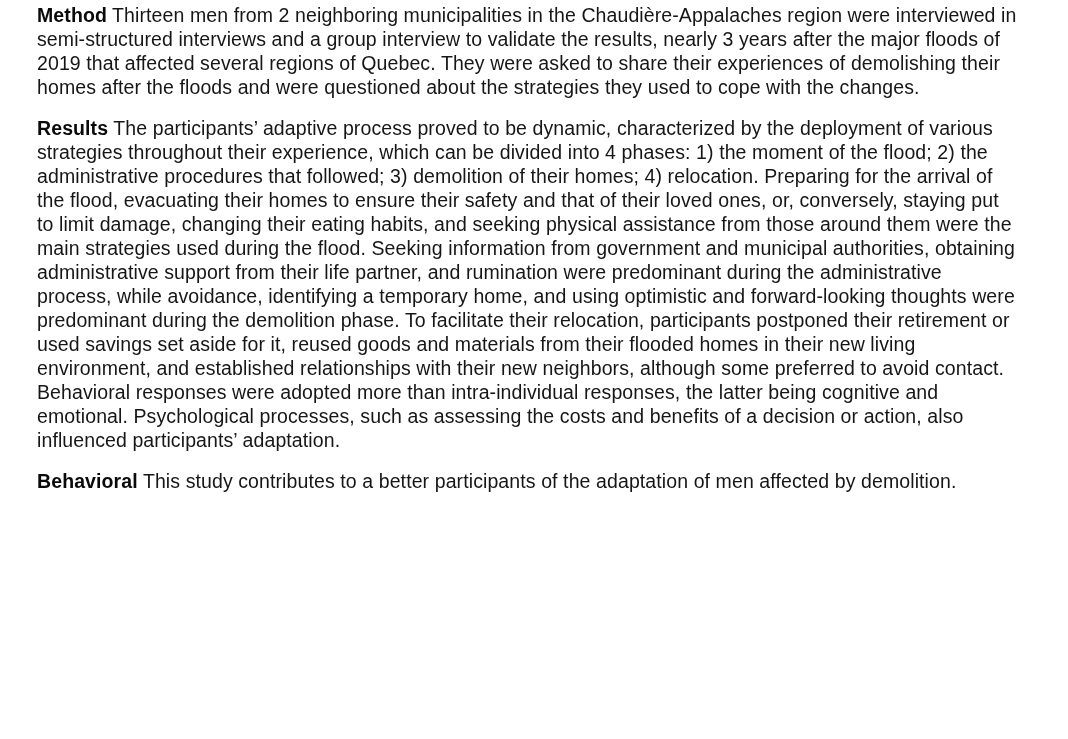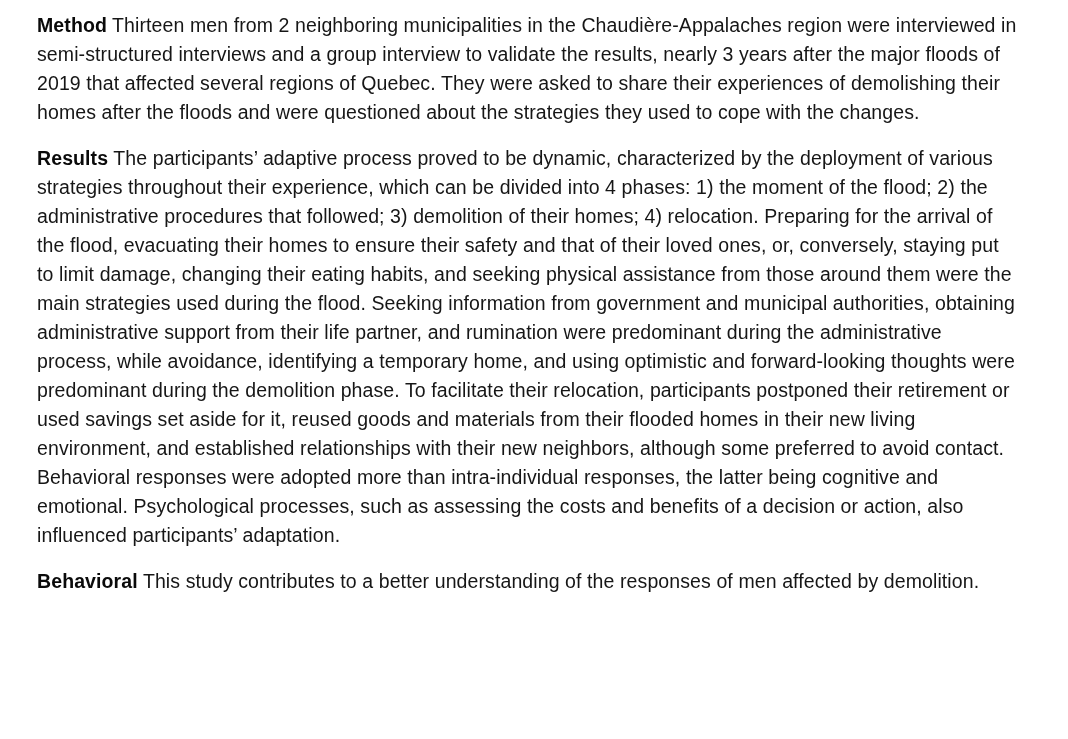--- a/index.html
+++ b/index.html
@@ -10,36 +10,36 @@
   body {
     width: 1068px;
     height: 739px;
     overflow: hidden;
     font-family: "Liberation Sans", sans-serif;
     color: #161616;
   }
   .abstract {
     box-sizing: border-box;
     width: 1068px;
-    padding: 11px 50px 0 37px;
+    padding: 3px 50px 0 37px;
     font-size: 19.5px;
-    line-height: 29px;
+    line-height: 24px;
     letter-spacing: 0.1px;
   }
   .abstract p {
     margin: 0 0 17px 0;
     text-align: left;
   }
   .section-label {
     font-weight: 700;
     color: #0a0a0a;
   }
 </style>
 </head>
 <body>
 
 <div class="abstract">
   <p><b class="section-label">Method</b> <span>Thirteen men from 2 neighboring municipalities in the Chaudière-Appalaches region were interviewed in semi-structured interviews and a group interview to validate the results, nearly 3 years after the major floods of 2019 that affected several regions of Quebec. They were asked to share their experiences of demolishing their homes after the floods and were questioned about the strategies they used to cope with the changes.</span></p>
 
   <p><b class="section-label">Results</b> <span>The participants’ adaptive process proved to be dynamic, characterized by the deployment of various strategies throughout their experience, which can be divided into 4 phases: 1) the moment of the flood; 2) the administrative procedures that followed; 3) demolition of their homes; 4) relocation. Preparing for the arrival of the flood, evacuating their homes to ensure their safety and that of their loved ones, or, conversely, staying put to limit damage, changing their eating habits, and seeking physical assistance from those around them were the main strategies used during the flood. Seeking information from government and municipal authorities, obtaining administrative support from their life partner, and rumination were predominant during the administrative process, while avoidance, identifying a temporary home, and using optimistic and forward-looking thoughts were predominant during the demolition phase. To facilitate their relocation, participants postponed their retirement or used savings set aside for it, reused goods and materials from their flooded homes in their new living environment, and established relationships with their new neighbors, although some preferred to avoid contact. Behavioral responses were adopted more than intra-individual responses, the latter being cognitive and emotional. Psychological processes, such as assessing the costs and benefits of a decision or action, also influenced participants’ adaptation.</span></p>
 
-  <p><b class="section-label">Behavioral</b> <span>This study contributes to a better understanding of the responses of men affected by demolition.</span></p>
+  <p><b class="section-label">Behavioral</b> <span>This study contributes to a better participants of the adaptation of men affected by demolition.</span></p>
 </div>
 
 </body></html>

